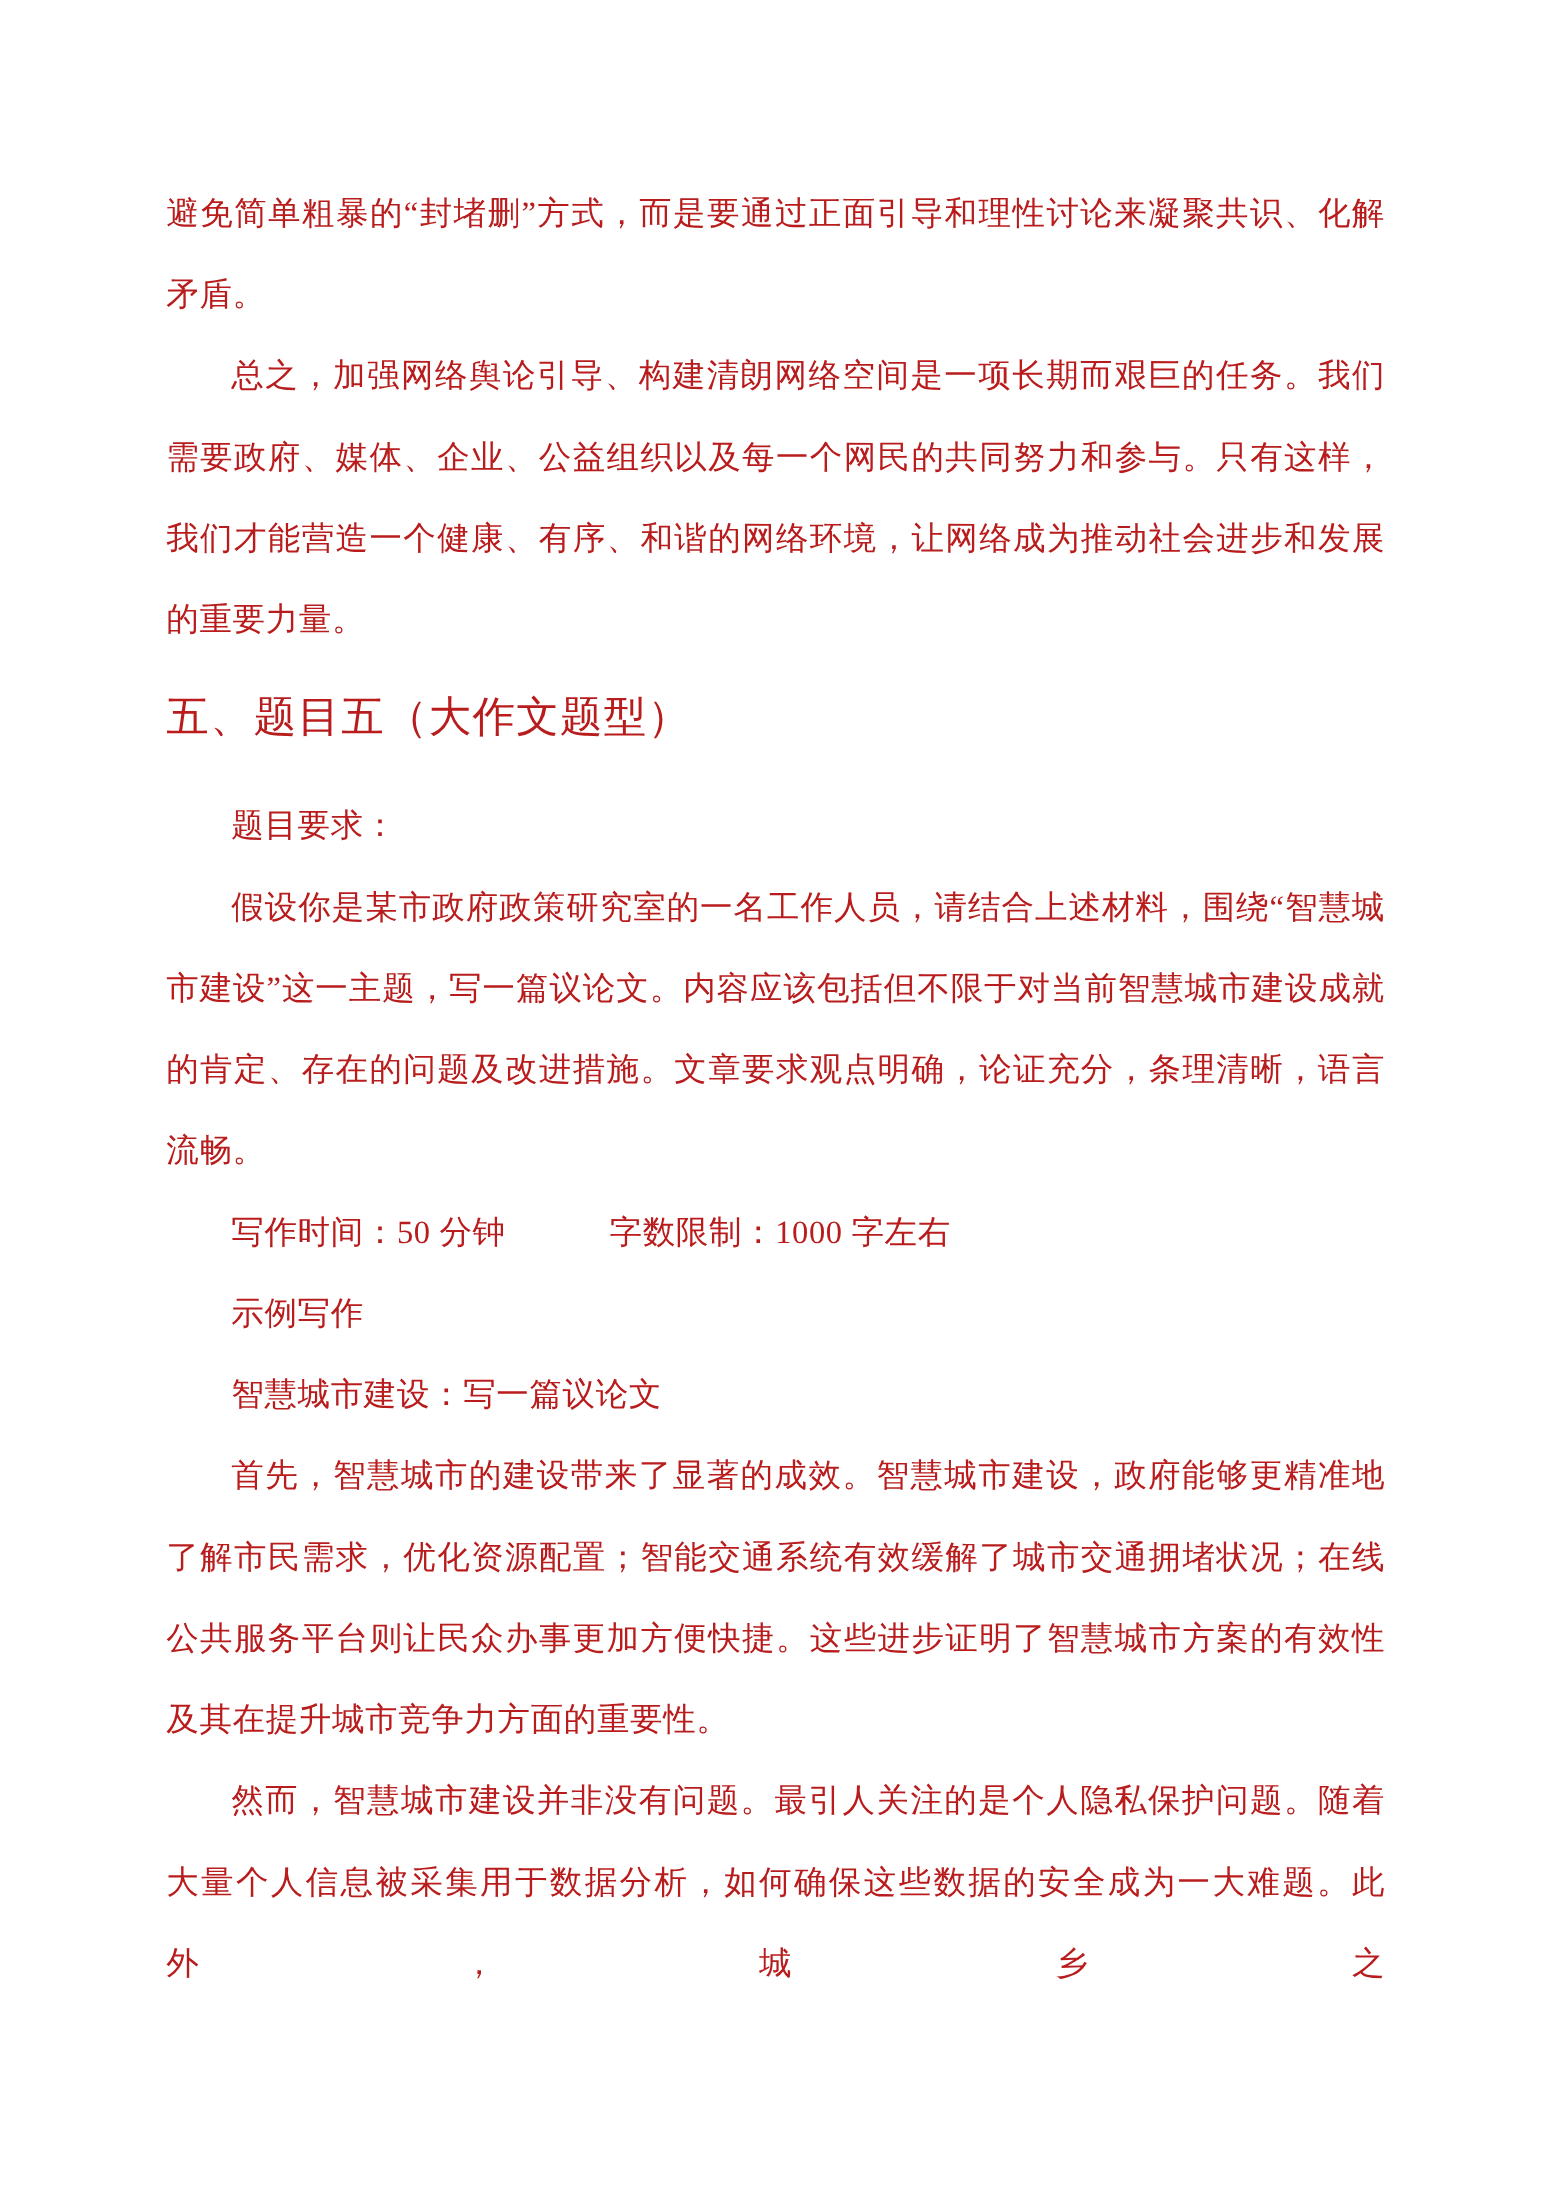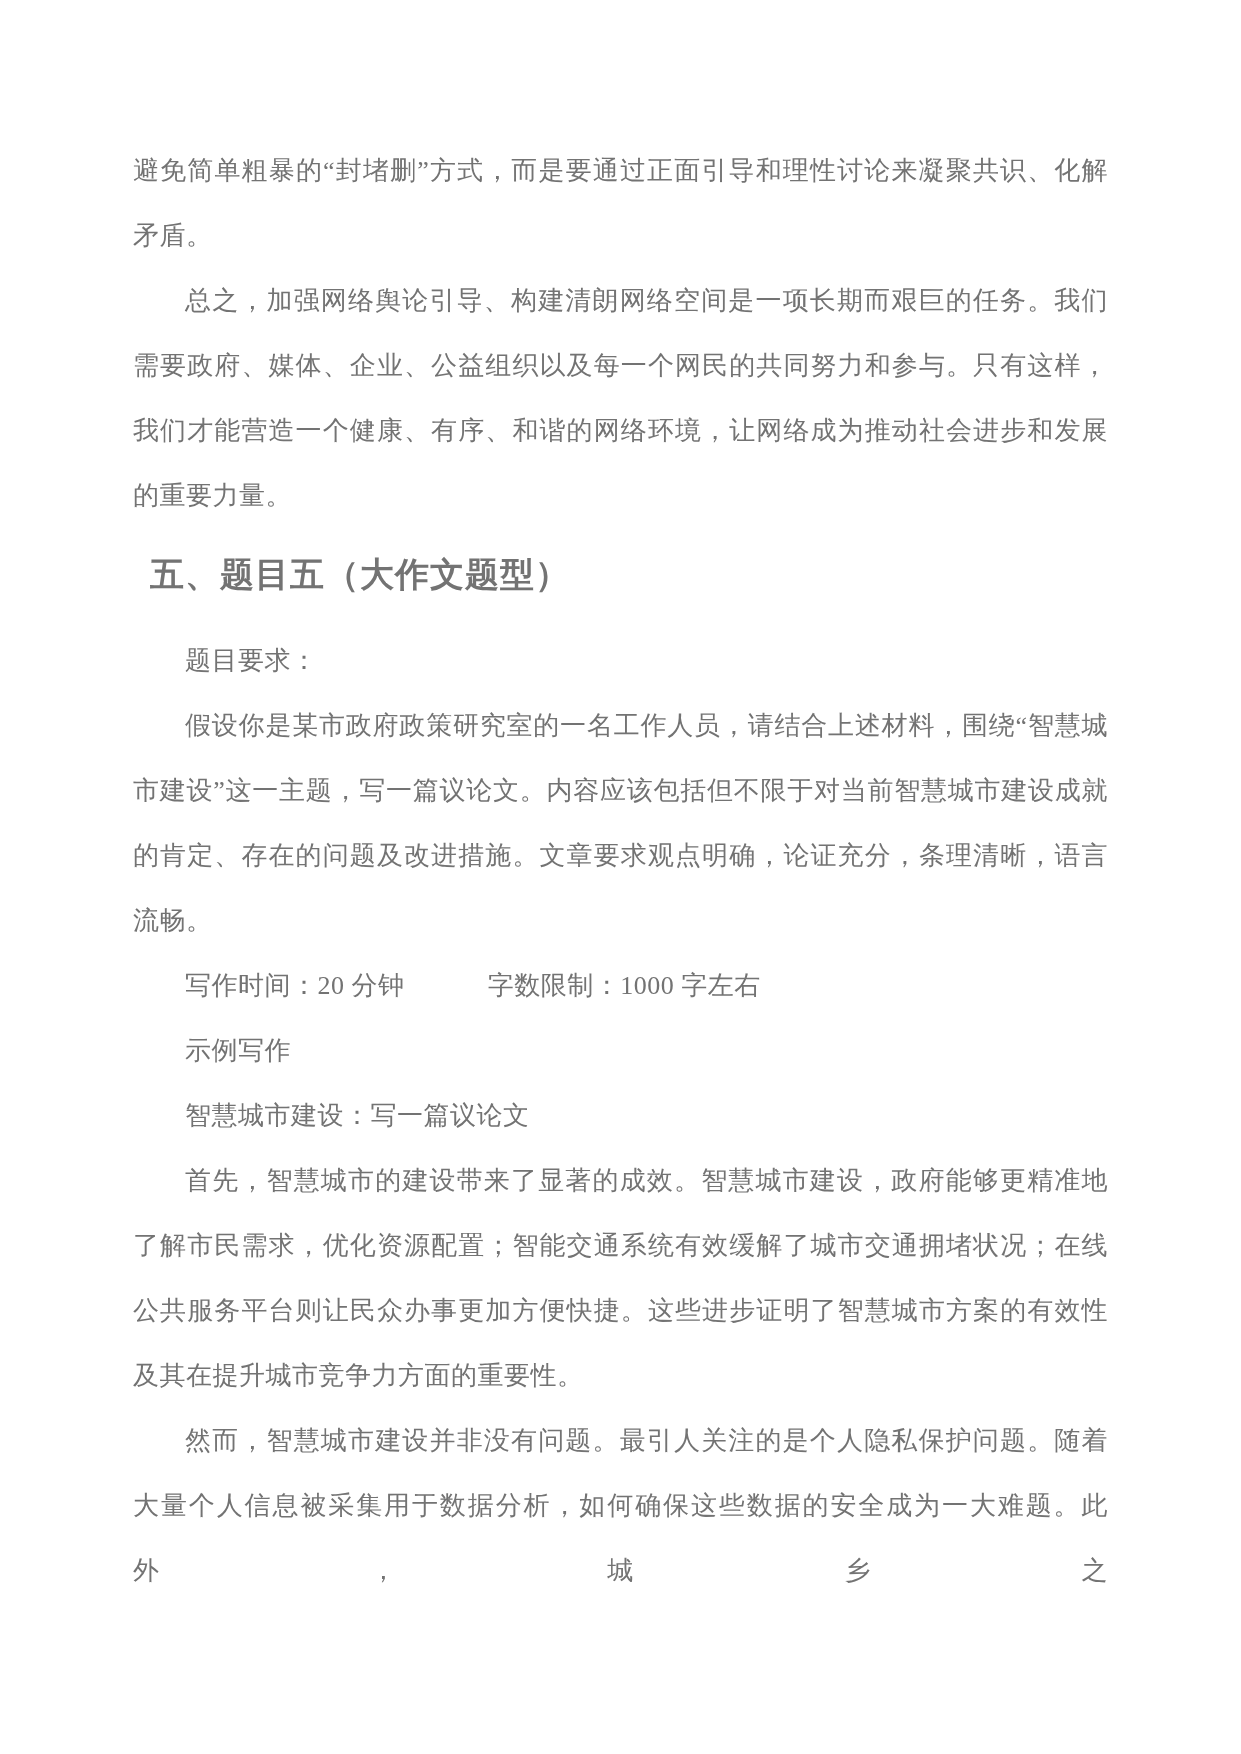--- a/index.html
+++ b/index.html
@@ -3,21 +3,21 @@
 <meta charset="utf-8">
 <style>
   * { margin: 0; padding: 0; box-sizing: border-box; }
   html, body { background: #e9e9e9; }
   .page {
     position: relative;
     width: 1241px;
     height: 1754px;
     margin: 0 auto;
     background: #ffffff;
-    color: #737373;
+    color: #b91c1c;
     font-family: "Liberation Serif", "DejaVu Serif", serif;
     overflow: hidden;
   }
   .content {
     position: absolute;
     left: 133px;
     top: 138px;
     width: 975px;
   }
   .para {
@@ -25,37 +25,36 @@
     line-height: 65px;
     text-align: justify;
     text-justify: inter-ideograph;
     letter-spacing: 0.5px;
   }
   .para.indent { text-indent: 2em; }
   .para.cut { text-align-last: justify; }
   .heading {
     font-size: 34px;
     line-height: 70px;
-    font-weight: 700;
+    font-weight: 400;
     margin-top: 12px;
     margin-bottom: 18px;
     letter-spacing: 1px;
-    margin-left: 17px;
   }
   .gap-right { margin-left: 3.2em; }
 </style>
 </head>
 <body>
 
 <div class="page">
   <div class="content" id="doc">
       <p class="para">避免简单粗暴的“封堵删”方式，而是要通过正面引导和理性讨论来凝聚共识、化解矛盾。</p>
       <p class="para indent">总之，加强网络舆论引导、构建清朗网络空间是一项长期而艰巨的任务。我们需要政府、媒体、企业、公益组织以及每一个网民的共同努力和参与。只有这样，我们才能营造一个健康、有序、和谐的网络环境，让网络成为推动社会进步和发展的重要力量。</p>
       <h2 class="heading">五、题目五（大作文题型）</h2>
       <p class="para indent">题目要求：</p>
       <p class="para indent">假设你是某市政府政策研究室的一名工作人员，请结合上述材料，围绕“智慧城市建设”这一主题，写一篇议论文。内容应该包括但不限于对当前智慧城市建设成就的肯定、存在的问题及改进措施。文章要求观点明确，论证充分，条理清晰，语言流畅。</p>
-      <p class="para indent"><span>写作时间：20 分钟</span><span class="gap-right">字数限制：1000 字左右</span></p>
+      <p class="para indent"><span>写作时间：50 分钟</span><span class="gap-right">字数限制：1000 字左右</span></p>
       <p class="para indent">示例写作</p>
       <p class="para indent">智慧城市建设：写一篇议论文</p>
       <p class="para indent">首先，智慧城市的建设带来了显著的成效。智慧城市建设，政府能够更精准地了解市民需求，优化资源配置；智能交通系统有效缓解了城市交通拥堵状况；在线公共服务平台则让民众办事更加方便快捷。这些进步证明了智慧城市方案的有效性及其在提升城市竞争力方面的重要性。</p>
       <p class="para indent cut">然而，智慧城市建设并非没有问题。最引人关注的是个人隐私保护问题。随着大量个人信息被采集用于数据分析，如何确保这些数据的安全成为一大难题。此外，城乡之</p>
     </div>
 </div>
 
 </body></html>

